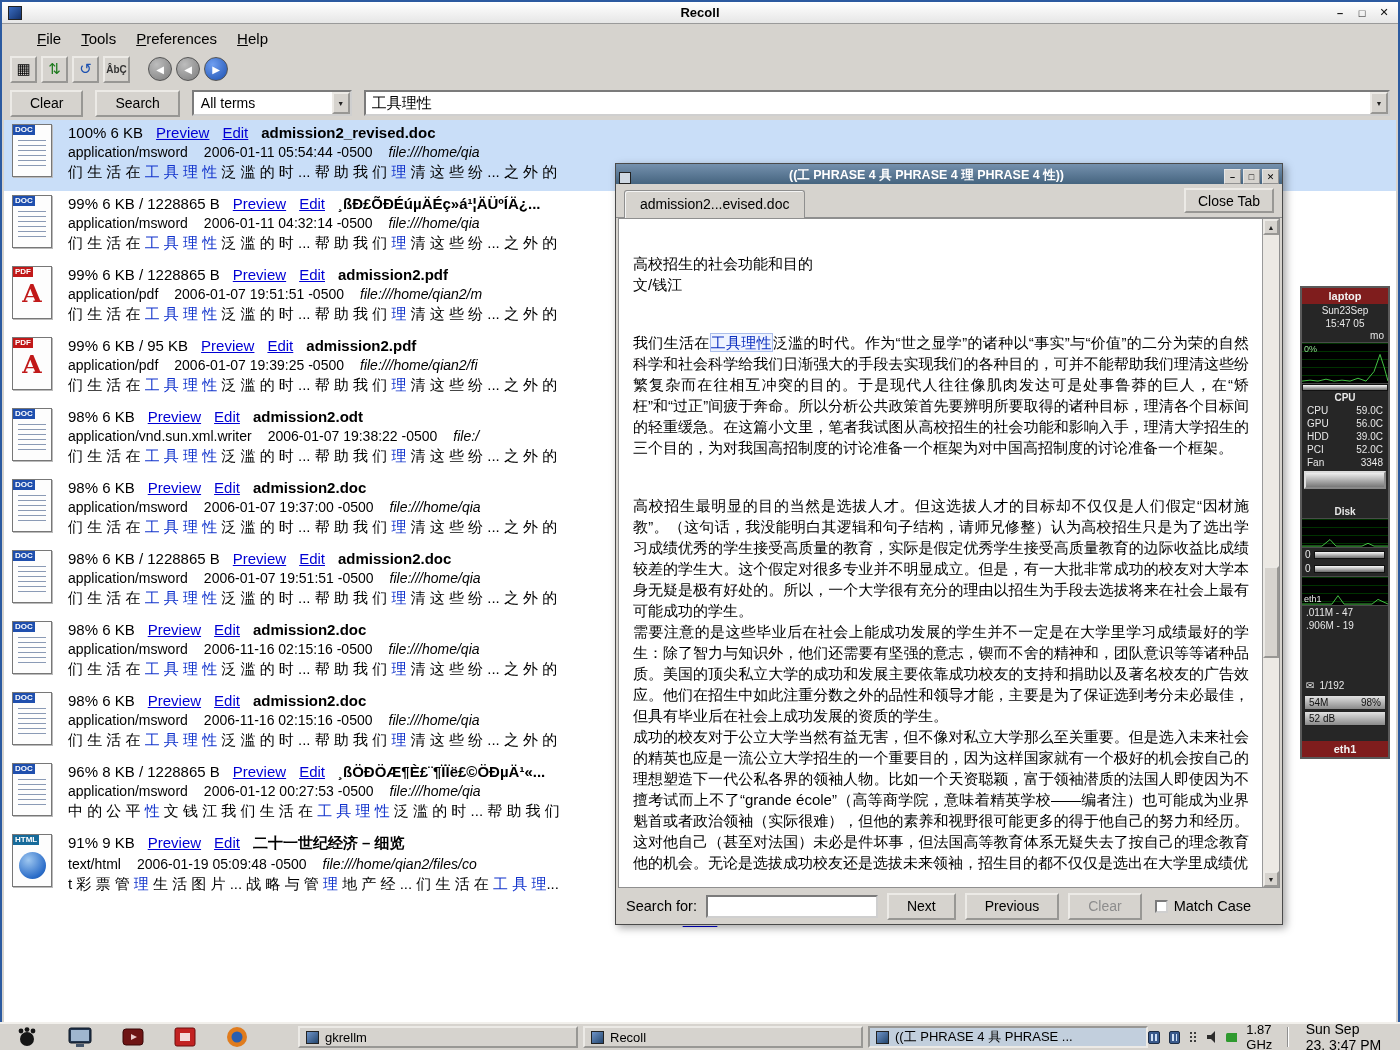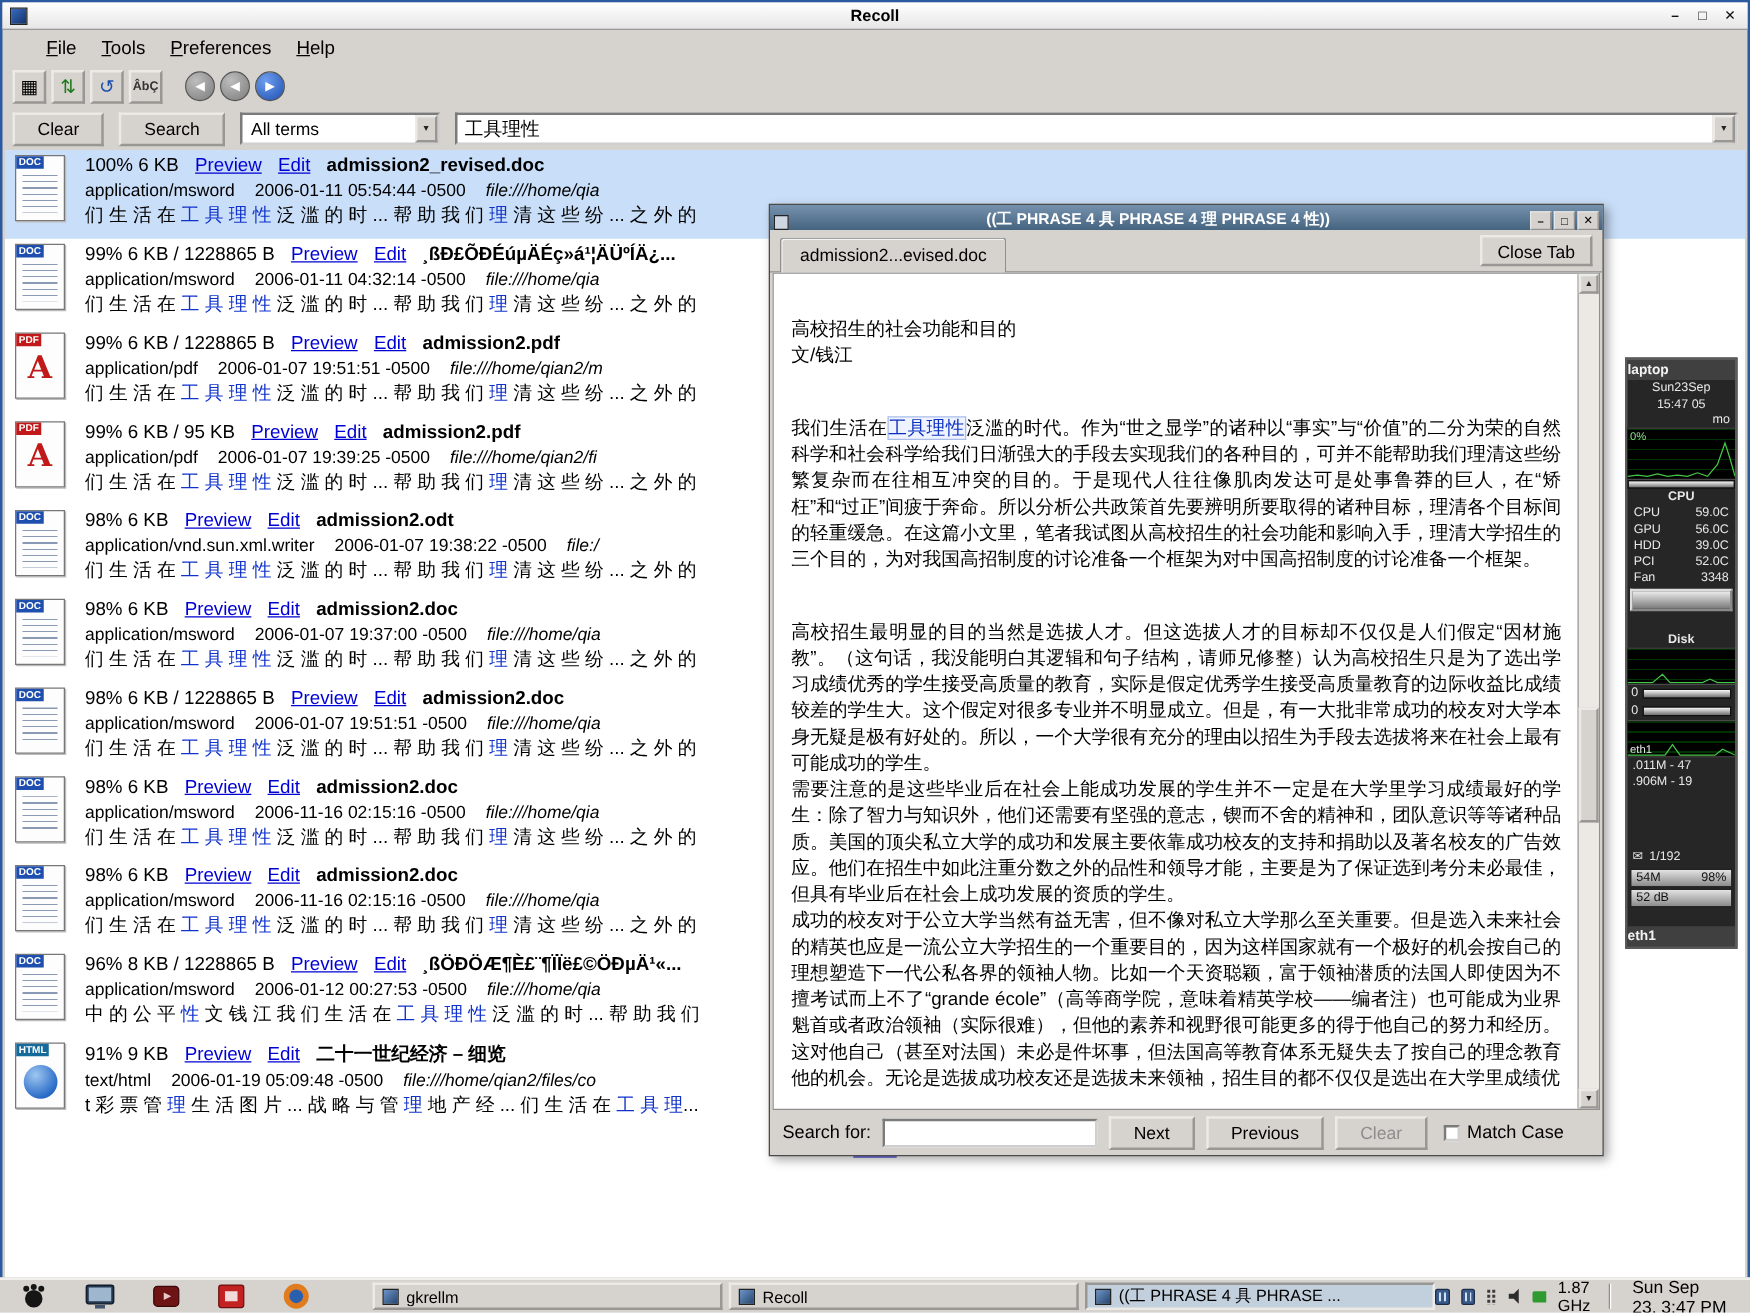--- a/index.html
+++ b/index.html
@@ -76,21 +76,21 @@
 .sb-btn.up{top:0;}
 .sb-btn.down{bottom:0;}
 .sb-thumb{position:absolute;left:0;right:0;top:52%;height:92px;background:#d6d3ce;border:2px outset #eceae6;}
 .pw-findbar{height:36px;display:flex;align-items:center;gap:9px;padding:0 10px;flex:none;}
 .find-label{font-size:14.5px;}
 .find-input{width:172px;height:23px;border:2px inset #cfcfcf;background:#fff;font-family:inherit;}
 .match-case{display:flex;align-items:center;gap:6px;font-size:14.5px;margin-left:4px;}
 .checkbox{width:13px;height:13px;border:2px inset #cfcfcf;background:#fff;flex:none;}
 
 .gkrellm{position:absolute;left:1300px;top:286px;width:90px;background:#262626;border:2px solid #5a5a5a;color:#e8e8e8;font-size:10px;}
-.gk-host{font-size:11px;font-weight:bold;padding:2px 0;background:#404040;color:#f2f2f2;}
+.gk-host{text-align:center;font-size:11px;font-weight:bold;padding:2px 0;background:#7f1d1d;color:#f2f2f2;}
 .gk-center{text-align:center;padding:1px 1px;}
 .gk-right{text-align:right;padding:0 4px 1px;}
 .gk-chart{position:relative;height:42px;background:#000;border-top:1px solid #4a4a4a;border-bottom:1px solid #4a4a4a;background-image:repeating-linear-gradient(180deg,rgba(0,110,0,.45) 0 1px,transparent 1px 8px);}
 .gk-chart.small{height:30px;}
 .gk-chart svg{position:absolute;inset:0;width:100%;height:100%;}
 .gk-chart-label{position:absolute;top:1px;left:2px;color:#8fe08f;font-size:9px;z-index:1;}
 .gk-chart-label.btm{top:auto;bottom:1px;color:#e8e8e8;}
 .gk-krell{height:7px;background:linear-gradient(#fafafa,#6f6f6f);border:1px solid #111;}
 .gk-krell.flex{flex:1;height:8px;}
 .gk-title{text-align:center;font-weight:bold;padding:1px 0;}

